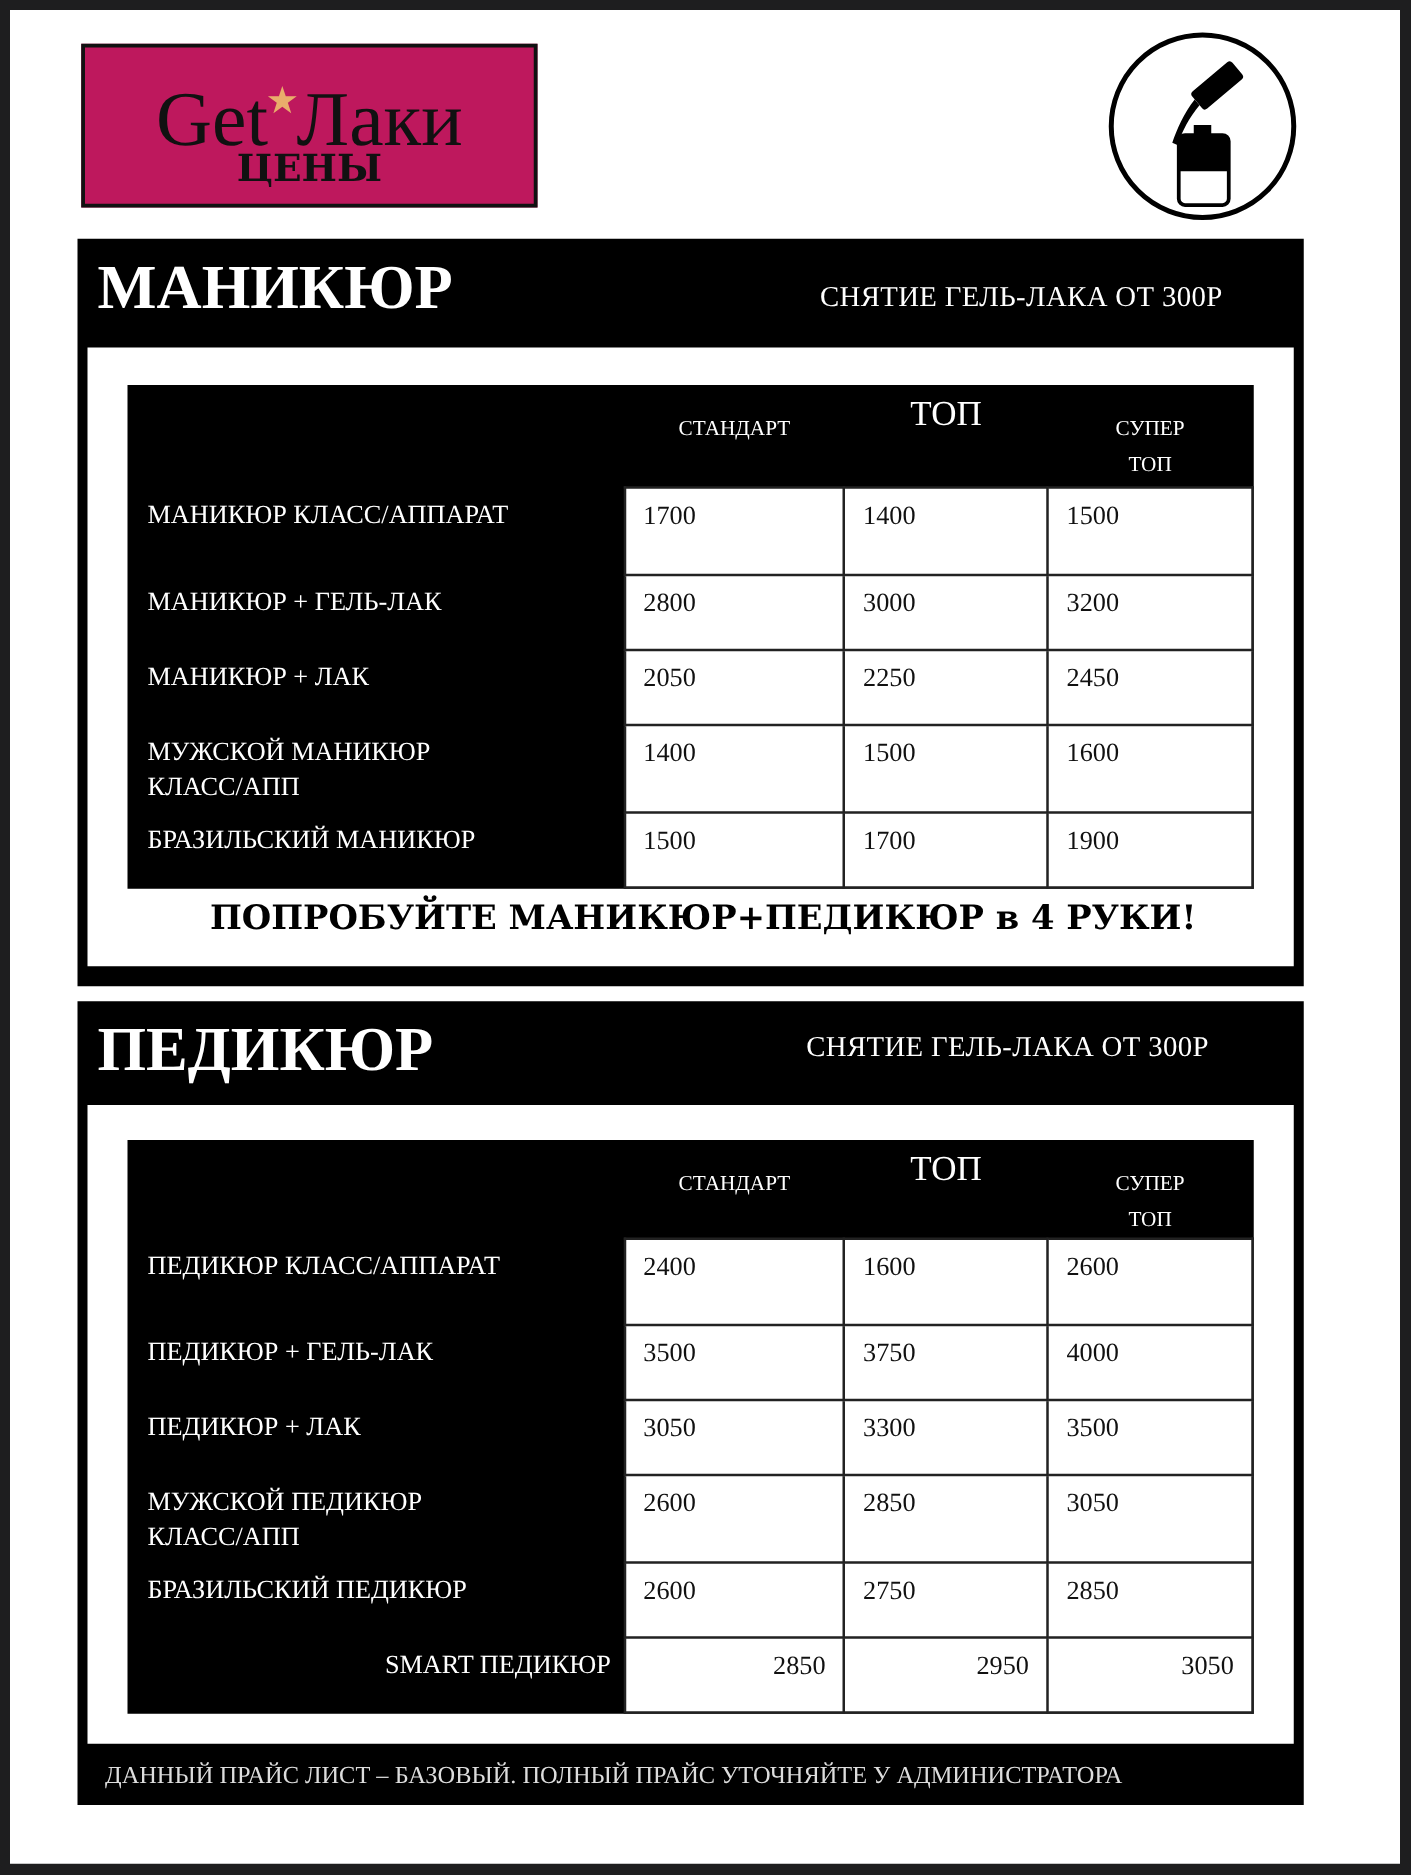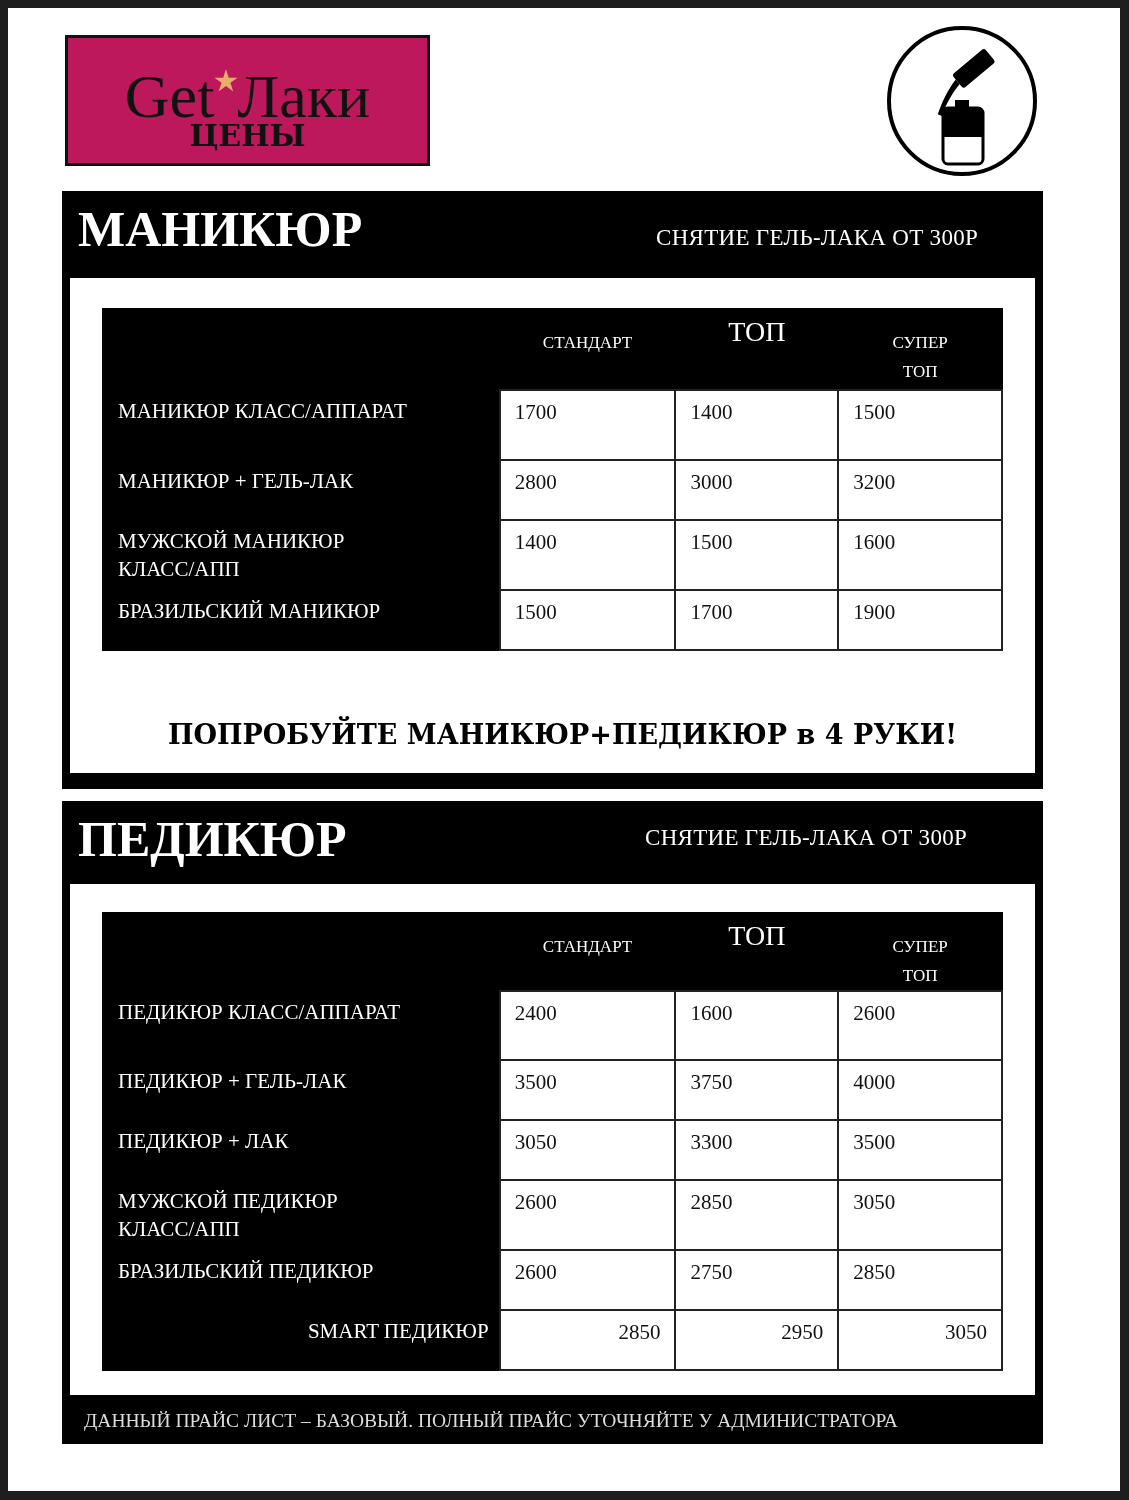--- a/index.html
+++ b/index.html
@@ -109,20 +109,26 @@
           <td class="val">1700</td>
           <td class="val">1400</td>
           <td class="val">1500</td>
         </tr>
         <tr style="height:60px;">
           <td class="label">МАНИКЮР + ГЕЛЬ-ЛАК</td>
           <td class="val">2800</td>
           <td class="val">3000</td>
           <td class="val">3200</td>
         </tr>
+        <tr style="height:60px;">
+          <td class="label">МАНИКЮР + ЛАК</td>
+          <td class="val">2050</td>
+          <td class="val">2250</td>
+          <td class="val">2450</td>
+        </tr>
         <tr style="height:70px;">
           <td class="label" style="padding-right:120px;">МУЖСКОЙ МАНИКЮР КЛАСС/АПП</td>
           <td class="val">1400</td>
           <td class="val">1500</td>
           <td class="val">1600</td>
         </tr>
         <tr style="height:60px;">
           <td class="label">БРАЗИЛЬСКИЙ МАНИКЮР</td>
           <td class="val">1500</td>
           <td class="val">1700</td>

